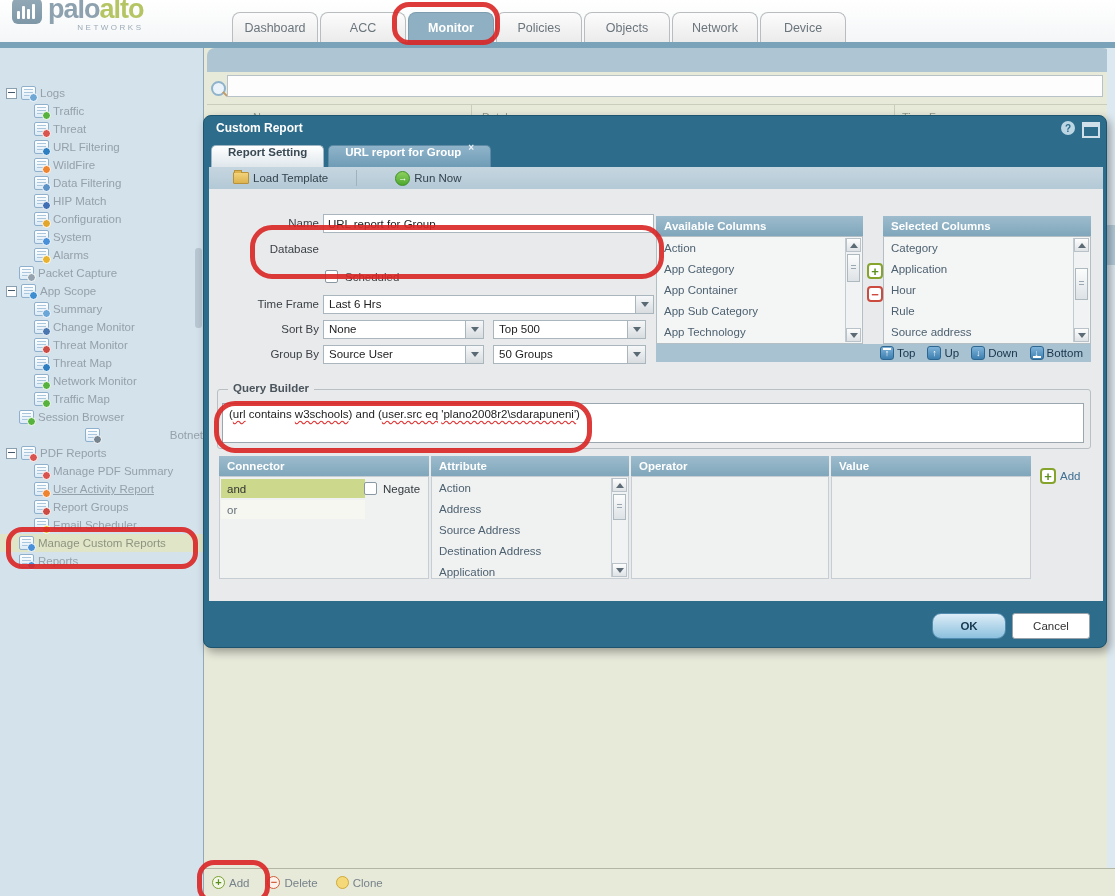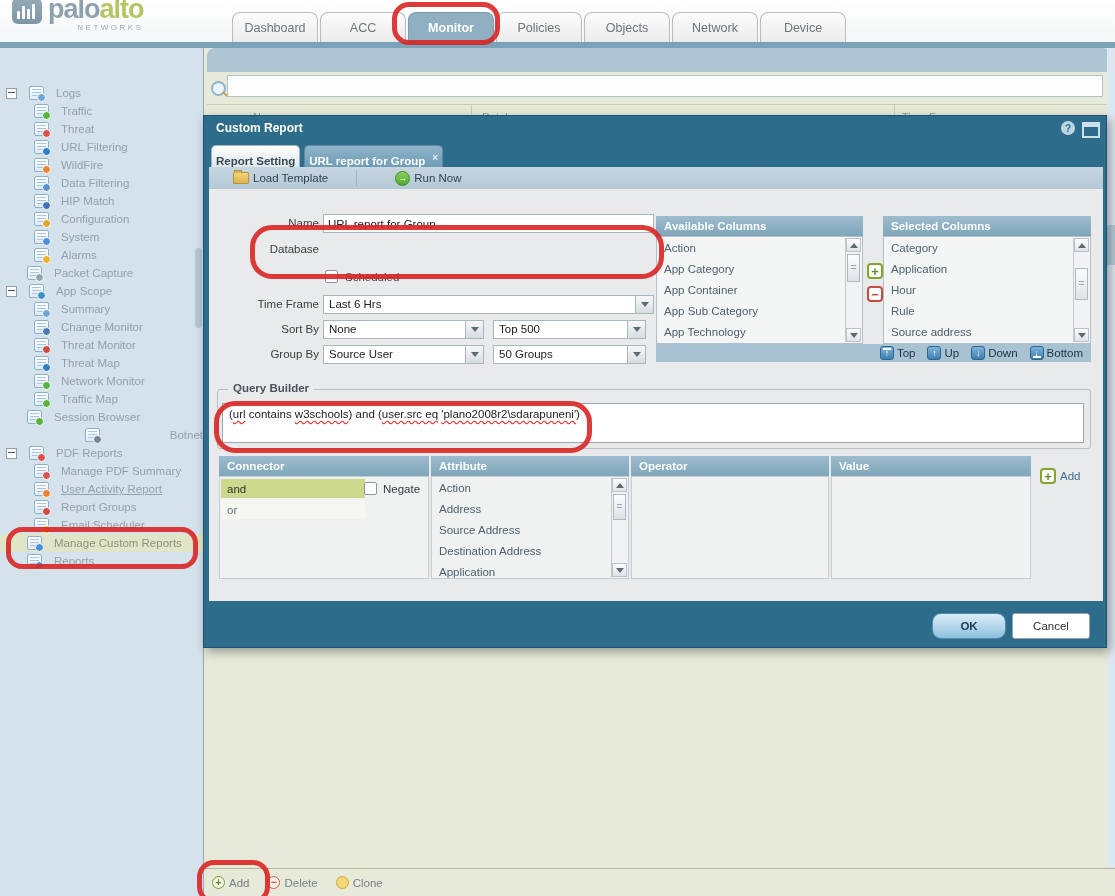--- a/index.html
+++ b/index.html
@@ -19,21 +19,21 @@
   .nav-tabs{position:absolute;left:232px;top:7px;height:35px;display:flex;align-items:flex-end;gap:2px;}
   .nav-tab{height:29px;min-width:62px;padding:0 11px;display:flex;align-items:center;justify-content:center;
            background:linear-gradient(#fcfcfc,#ebebeb);border:1px solid #b9bdc0;border-bottom:none;
            border-radius:8px 8px 0 0;color:#6b757c;font-size:12.5px;cursor:pointer;}
   .nav-tab.selected{background:#8fb0c2;color:#fff;font-weight:bold;border-color:#7d9dae;}
   .blue-band{position:absolute;left:0;top:42px;width:1115px;height:6px;background:#7aa3ba;}
 
   
   .sidebar{position:absolute;left:0;top:48px;width:203px;height:848px;background:#d4e2ec;border-right:1px solid #93a9b6;}
   .tree{position:absolute;left:0;top:36px;width:203px;}
-  .tree-row{display:flex;align-items:center;gap:12px;height:18px;color:#95a1aa;cursor:pointer;white-space:nowrap;}
+  .tree-row{display:flex;align-items:center;gap:4px;height:18px;color:#95a1aa;cursor:pointer;white-space:nowrap;}
   .tree-row.selected{background:#e1e5c7;color:#8c9480;}
   .exp{width:9px;height:9px;border:1px solid #8aa0ae;background:#fff;position:relative;flex:0 0 auto;}
   .exp::before{content:"";position:absolute;left:1px;right:1px;top:3px;height:1px;background:#44596a;}
   .exp-spacer{width:9px;height:9px;flex:0 0 auto;}
   .ticon{width:13px;height:12px;border:1px solid #8fb0cc;background:linear-gradient(#ffffff,#dcebf7);
          border-radius:2px;position:relative;flex:0 0 auto;}
   .ticon::before{content:"";position:absolute;left:2px;top:2px;right:2px;height:1px;background:#aac6dd;
          box-shadow:0 3px 0 #aac6dd,0 6px 0 #aac6dd;}
   .ticon::after{content:"";position:absolute;right:-3px;bottom:-3px;width:7px;height:7px;border-radius:50%;
          background:var(--dot,#5a9bd4);border:1px solid #fff;}
@@ -58,28 +58,28 @@
               display:flex;align-items:center;gap:18px;padding-left:8px;box-sizing:border-box;color:#77828a;}
   .bb-btn{display:flex;align-items:center;gap:4px;cursor:pointer;}
   .circ{width:13px;height:13px;border-radius:50%;display:flex;align-items:center;justify-content:center;
         font-weight:bold;font-size:11px;line-height:1;box-sizing:border-box;}
   .circ.add{border:1.5px solid #7ba12f;color:#5d8f1f;background:#f3f8e8;}
   .circ.del{border:1.5px solid #cf5f3a;color:#cf5f3a;background:#fdf1ec;}
   .circ.clone{border:1.5px solid #cfa93a;color:#b88a10;background:#f5d877;}
 
   
   .dialog{position:absolute;left:203px;top:115px;width:904px;height:533px;background:#2d6c8a;
-          border:1px solid #1c546f;border-radius:0;box-shadow:3px 4px 10px rgba(0,0,0,.35);box-sizing:border-box;}
+          border:1px solid #1c546f;border-radius:8px;box-shadow:3px 4px 10px rgba(0,0,0,.35);box-sizing:border-box;}
   .dlg-title{position:absolute;left:12px;top:5px;color:#fff;font-weight:bold;font-size:12px;}
   .help-ico{position:absolute;left:857px;top:5px;width:14px;height:14px;border-radius:50%;background:#bcd6e4;color:#2d6c8a;
             display:flex;align-items:center;justify-content:center;font-weight:bold;font-size:10px;cursor:pointer;}
   .win-ico{position:absolute;left:878px;top:6px;width:14px;height:12px;border:2px solid #cfe0ea;background:#2d6c8a;cursor:pointer;}
   .win-ico::before{content:"";display:block;height:3px;background:#cfe0ea;}
   .dlg-tabs{position:absolute;left:7px;top:29px;height:22px;display:flex;align-items:flex-end;gap:4px;}
-  .dlg-tab{height:22px;padding:0 4px;display:flex;align-items:flex-end;border-radius:5px 5px 0 0;
+  .dlg-tab{height:22px;padding:0 16px;display:flex;align-items:flex-start;border-radius:5px 5px 0 0;
            font-weight:bold;font-size:11.5px;box-sizing:border-box;cursor:pointer;}
   .dlg-tab.active{background:linear-gradient(#ffffff,#dfe7ec);color:#3a4a55;border:1px solid #9fb6c4;border-bottom:none;}
   .dlg-tab.doc{background:linear-gradient(#8fb4ca,#6f9cb6);color:#fff;border:1px solid #5d8aa4;border-bottom:none;}
   .tab-close{margin-left:7px;font-size:10px;transform:translateY(-4px);color:#eaf2f7;}
   .dlg-toolbar{position:absolute;left:5px;top:51px;width:894px;height:22px;background:linear-gradient(#c6d6e0,#b3c9d6);
                border-bottom:1px solid #9fb2bd;display:flex;align-items:center;color:#33424c;}
   .tb-item{display:flex;align-items:center;gap:4px;padding:0 24px;cursor:pointer;height:100%;}
   .tb-sep{width:1px;height:16px;background:#9fb2bd;margin:0 14px 0 4px;}
   .folder-ico{width:14px;height:10px;background:linear-gradient(#f2d27a,#ddb34e);border:1px solid #b8923a;border-radius:1px;position:relative;}
   .folder-ico::before{content:"";position:absolute;left:0;top:-3px;width:6px;height:2px;background:#ddb34e;border:1px solid #b8923a;border-bottom:none;}

